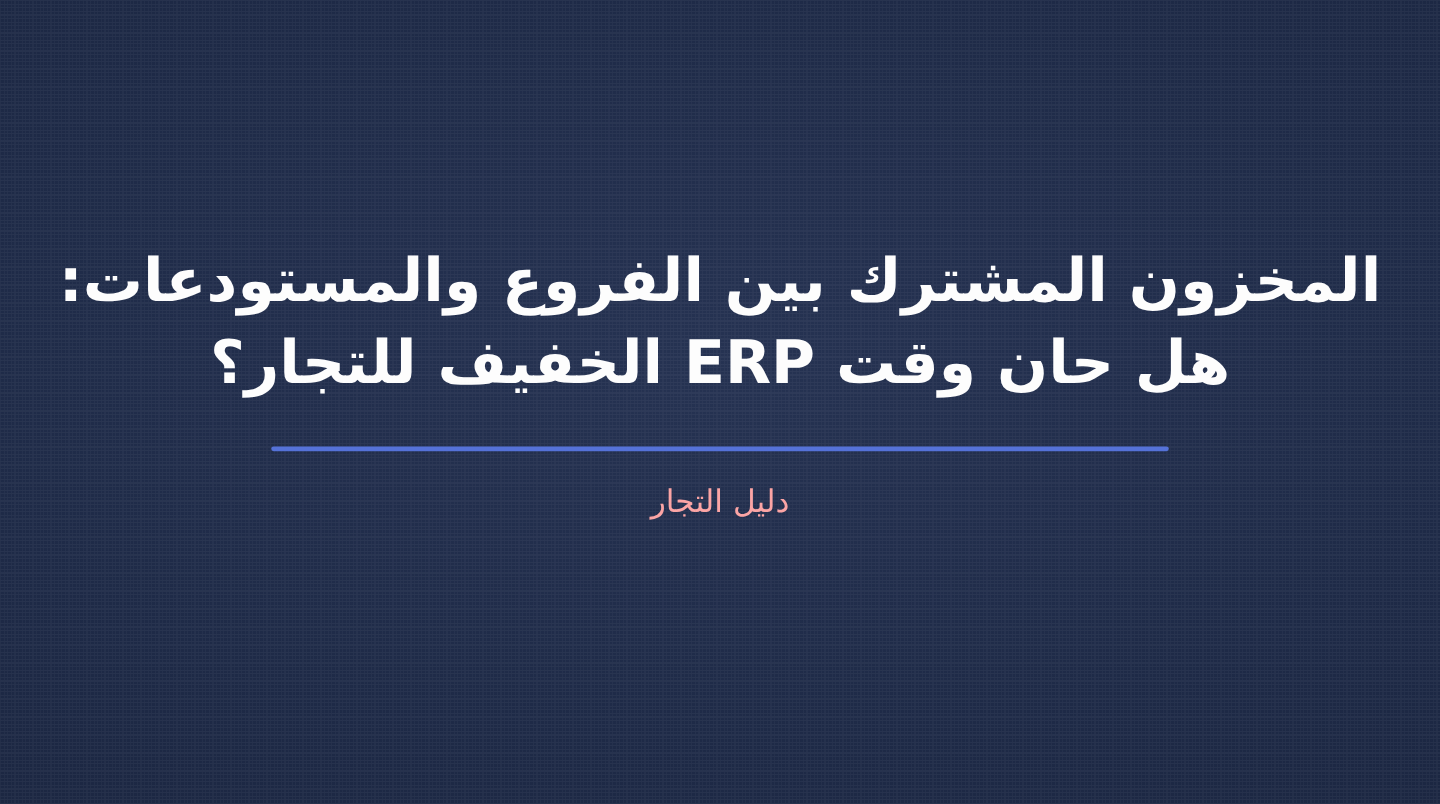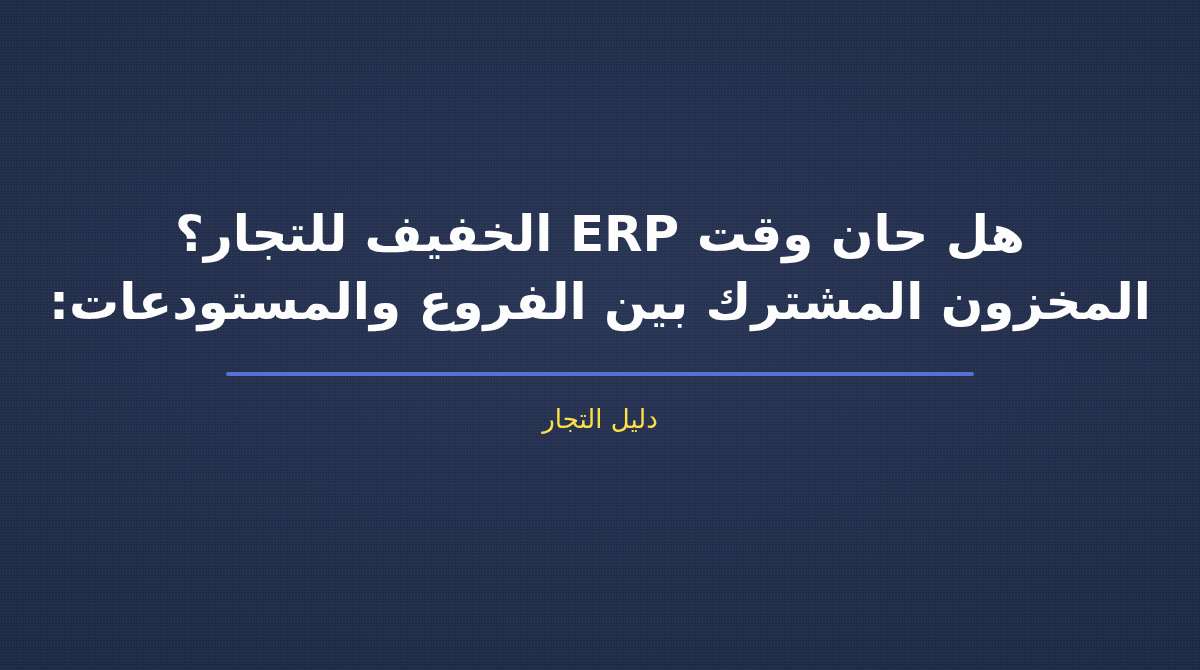--- a/index.html
+++ b/index.html
@@ -93,39 +93,39 @@
     width: 748px;
     height: 4px;
     border-radius: 2px;
     background: #5572d8;
     margin: 36px 0 0 0;
     flex: none;
   }
 
   .subtitle {
     margin: 27px 0 0 0;
-    color: #fde047;
+    color: #fca5a5;
     font-size: 26px;
     font-weight: 400;
     line-height: 32px;
     direction: rtl;
     unicode-bidi: isolate;
     white-space: nowrap;
   }
 </style>
 </head>
 <body>
 
 <div class="slide">
 
   <div class="card">
 
     <h1 class="title">
+      <span class="title-line">المخزون المشترك بين الفروع والمستودعات:</span>
       <span class="title-line">هل حان وقت ERP الخفيف للتجار؟</span>
-      <span class="title-line">المخزون المشترك بين الفروع والمستودعات:</span>
     </h1>
 
     <div class="divider"></div>
 
     <p class="subtitle">دليل التجار</p>
 
   </div>
 
 </div>
 

